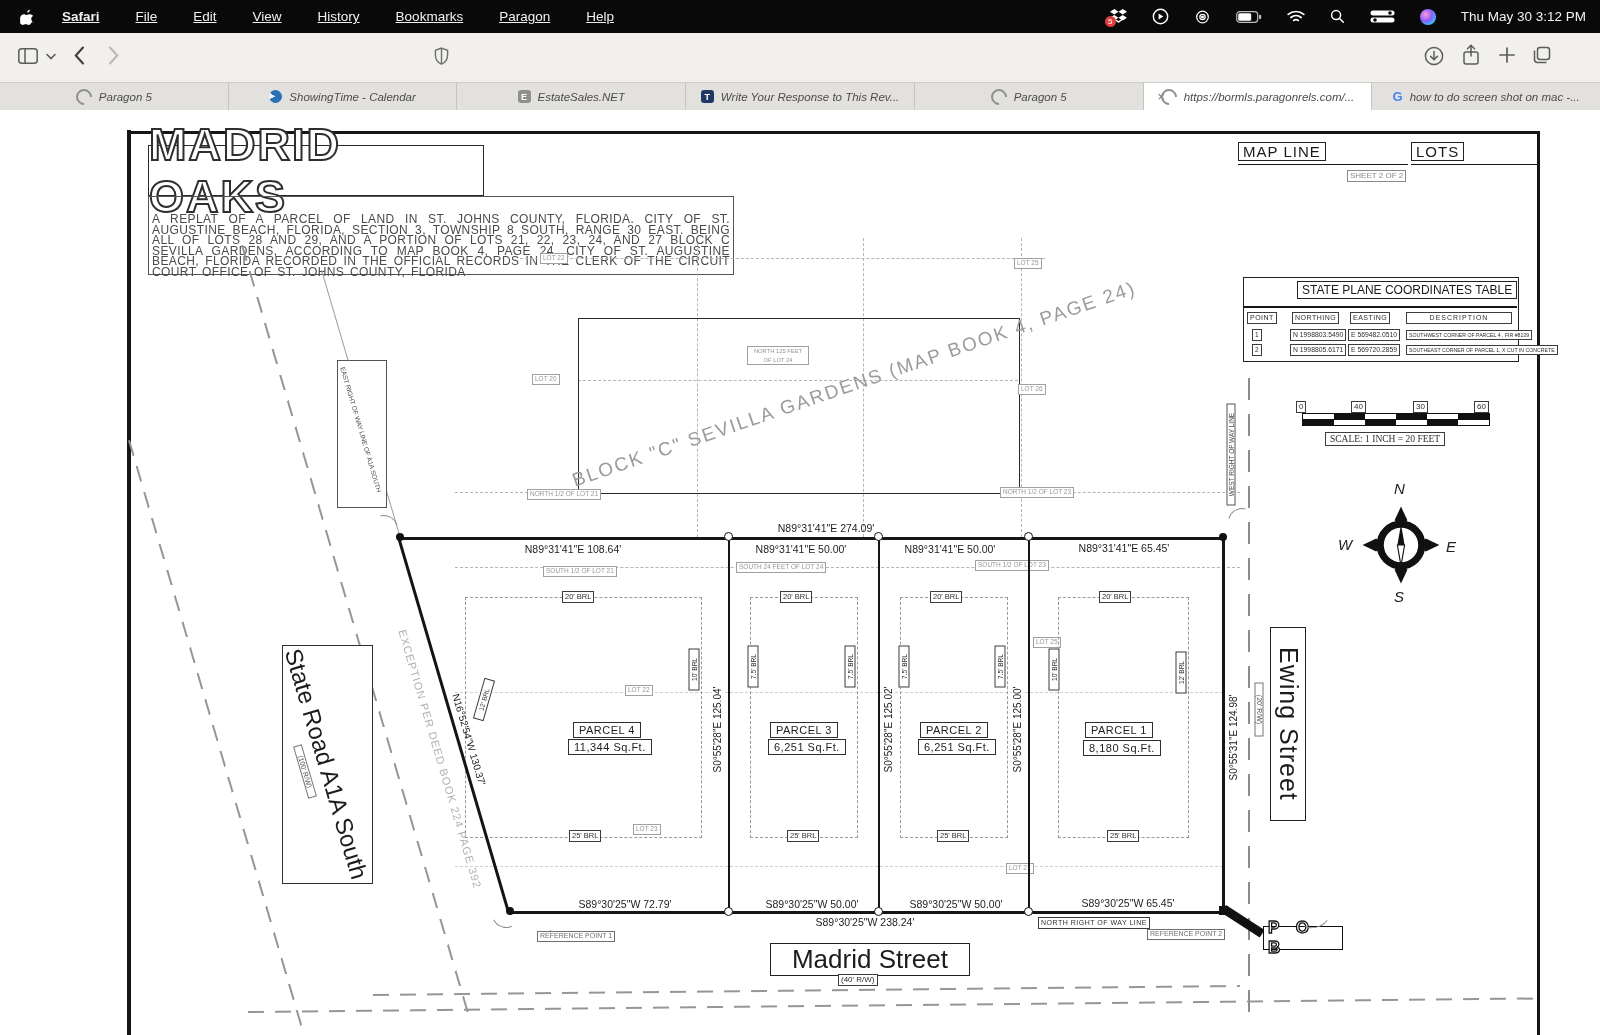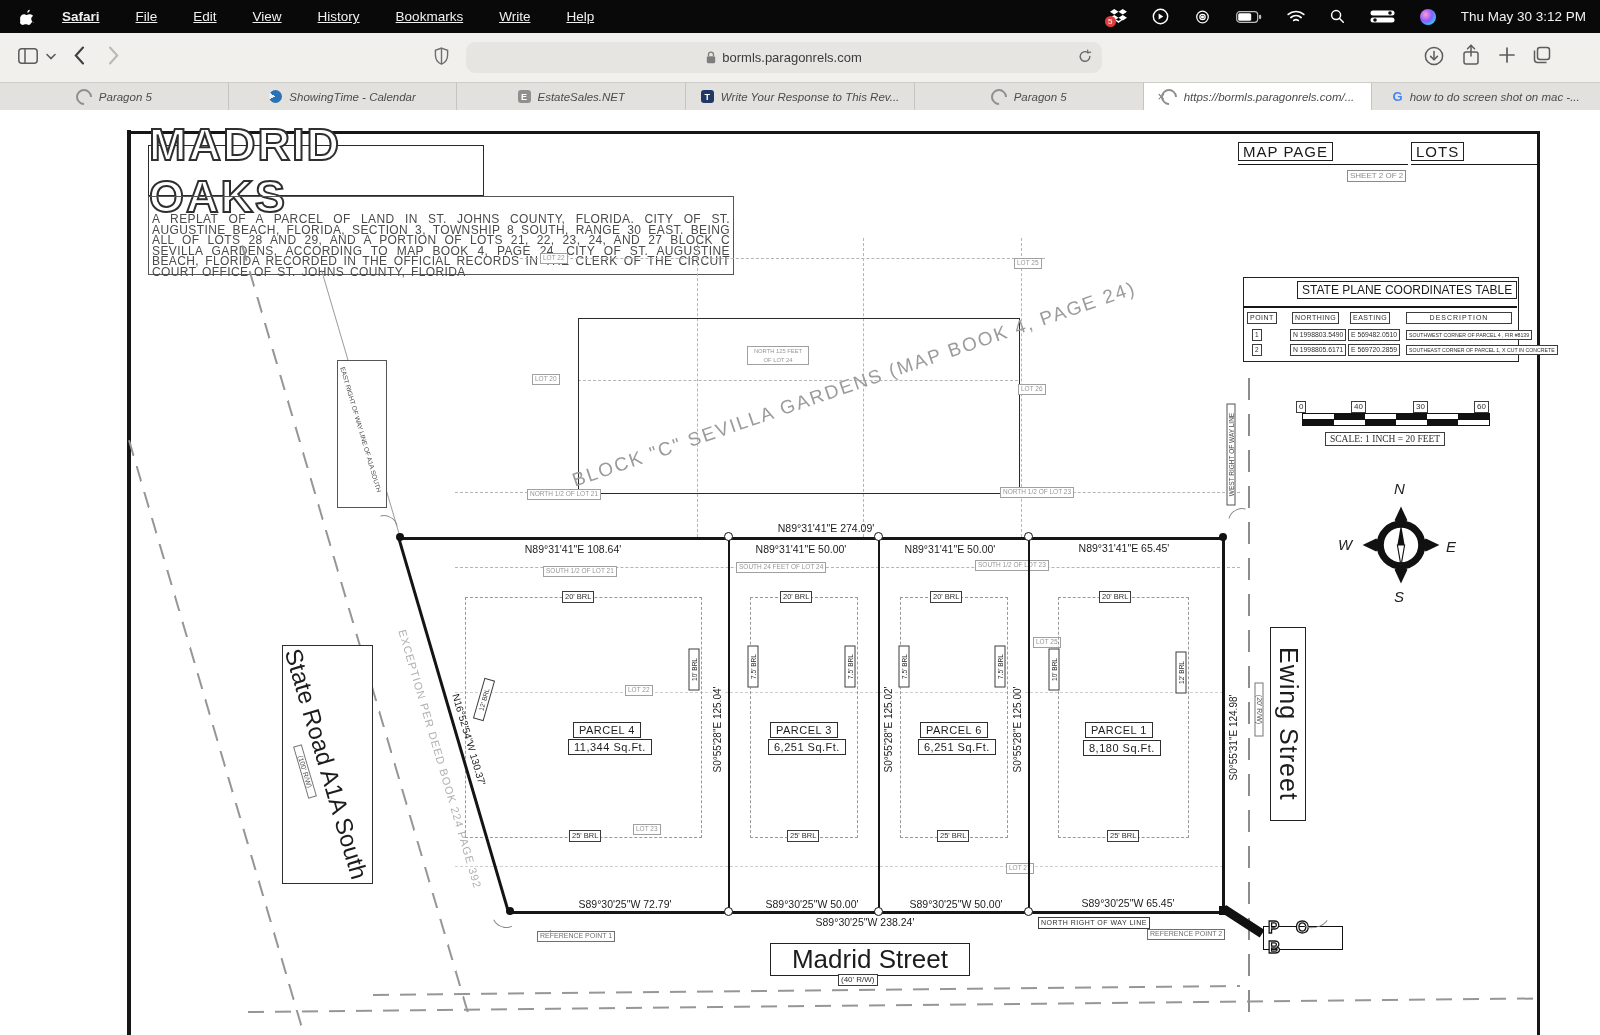--- a/index.html
+++ b/index.html
@@ -79,21 +79,21 @@
         <svg width="14" height="16" viewBox="0 0 170 195" fill="#fff">
             <path d="M150 150c-3 7-6 13-10 19-6 8-11 14-15 17-6 5-12 8-19 8-5 0-11-1-18-4-7-3-13-4-19-4-6 0-12 1-19 4-7 3-13 4-17 5-7 0-13-3-20-9-4-4-9-10-15-18C6 156 1 138 1 121c0-20 6-35 17-45 9-8 19-12 30-12 5 0 12 2 20 5 8 3 13 5 16 5 2 0 7-2 16-6 9-3 16-5 22-4 17 1 29 8 37 20-15 9-22 21-22 37 0 12 5 23 14 31 4 4 9 7 14 9-1 3-2 6-4 9zM119 10c0 8-3 15-8 22-7 8-15 13-23 12a23 23 0 0 1 0-3c0-7 3-15 9-21 3-3 6-6 11-8 4-2 8-3 11-3v1z"></path>
           </svg>
       </span>
       <span class="mb-app">Safari</span>
       <span>File</span>
       <span>Edit</span>
       <span>View</span>
       <span>History</span>
       <span>Bookmarks</span>
-      <span>Write</span>
+      <span>Paragon</span>
       <span>Help</span>
     </div>
     <div class="mb-right">
       <span class="mb-ico">
         <svg width="17" height="15" viewBox="0 0 24 21" fill="#fff">
             <path d="M6 0l6 3.8L6 7.6 0 3.8zM18 0l6 3.8-6 3.8-6-3.8zM6 8.4l6 3.8-6 3.8-6-3.8zM18 8.4l6 3.8-6 3.8-6-3.8zM12 17l6-3.6v1.8L12 19.5 6 15.2v-1.8z"></path>
           </svg>
         <span class="badge">5</span>
       </span>
       <span class="mb-ico">
@@ -163,35 +163,20 @@
       <svg width="11" height="19" viewBox="0 0 11 19" fill="none" stroke="#bbb9b6" stroke-width="2.1" stroke-linecap="round">
           <polyline points="2,1.5 9.2,9.5 2,17.5"></polyline>
         </svg>
     </span>
     <span class="tbtn" style="left:434px;top:14px;">
       <svg width="15" height="19" viewBox="0 0 16 20" fill="none" stroke="#6e6e6e" stroke-width="1.5">
           <path d="M8 1l6.5 2.3v5c0 4.6-2.7 8.2-6.5 9.9C4.2 16.5 1.5 12.9 1.5 8.3v-5z"></path>
           <line x1="8" y1="1" x2="8" y2="18"></line>
         </svg>
     </span>
-    <div class="urlpill">
-      <span style="display:flex;">
-        <svg width="10" height="13" viewBox="0 0 10 13">
-            <rect x="0.8" y="5.2" width="8.4" height="7" rx="1.4" fill="#7d7d7d"></rect>
-            <path d="M2.5 5V3.6a2.5 2.5 0 0 1 5 0V5" fill="none" stroke="#7d7d7d" stroke-width="1.3"></path>
-          </svg>
-      </span>
-      <span>bormls.paragonrels.com</span>
-      <span class="url-refresh">
-        <svg width="14" height="15" viewBox="0 0 16 16" fill="none" stroke="#6a6a6a" stroke-width="1.6" stroke-linecap="round">
-            <path d="M13.5 8a5.5 5.5 0 1 1-2.2-4.4"></path>
-            <polyline points="11,0.8 11.6,3.8 14.5,3.1" stroke-width="1.4"></polyline>
-          </svg>
-      </span>
-    </div>
     <span class="tbtn" style="left:1424px;top:13px;">
       <svg width="20" height="20" viewBox="0 0 20 20" fill="none" stroke="#5c5c5c" stroke-width="1.5" stroke-linecap="round">
           <circle cx="10" cy="10" r="8.6"></circle>
           <line x1="10" y1="5.5" x2="10" y2="13.5"></line>
           <polyline points="6.6,10.4 10,13.8 13.4,10.4"></polyline>
         </svg>
     </span>
     <span class="tbtn" style="left:1462px;top:11px;">
       <svg width="18" height="22" viewBox="0 0 18 22" fill="none" stroke="#5c5c5c" stroke-width="1.5" stroke-linecap="round">
           <rect x="2" y="8" width="14" height="12" rx="2"></rect>
@@ -247,21 +232,21 @@
 
   <div class="content">
 
     <div class="vline" style="left:127px;top:20px;width:4px;height:905px;"></div>
     <div class="hline" style="left:127px;top:21px;width:1413px;height:3px;"></div>
     <div class="vline" style="left:1537px;top:21px;width:3px;height:904px;"></div>
 
     <div class="title-big">MADRID OAKS</div>
     <div class="desc">A REPLAT OF A PARCEL OF LAND IN ST. JOHNS COUNTY, FLORIDA. CITY OF ST. AUGUSTINE BEACH, FLORIDA, SECTION 3, TOWNSHIP 8 SOUTH, RANGE 30 EAST. BEING ALL OF LOTS 28 AND 29, AND A PORTION OF LOTS 21, 22, 23, 24, AND 27 BLOCK C SEVILLA GARDENS, ACCORDING TO MAP BOOK 4, PAGE 24, CITY OF ST. AUGUSTINE BEACH, FLORIDA RECORDED IN THE OFFICIAL RECORDS IN THE CLERK OF THE CIRCUIT COURT OFFICE OF ST. JOHNS COUNTY, FLORIDA</div>
 
-    <div class="mbx" style="left:1238px;top:32px;">MAP PAGE</div>
+    <div class="mbx" style="left:1238px;top:32px;">MAP LINE</div>
     <div class="hline" style="left:1238px;top:54px;width:170px;height:1px;"></div>
     <div class="mbx" style="left:1411px;top:32px;">LOTS</div>
     <div class="hline" style="left:1411px;top:54px;width:126px;height:1px;"></div>
     <div class="lbl" style="left:1347px;top:60px;font-size:8px;color:#8a8a8a;border-color:#8a8a8a;">SHEET 2 OF 2</div>
 
     <div class="tblbox" style="left:1243px;top:167px;width:274px;height:83px;"></div>
     <div class="mbx" style="left:1297px;top:171px;font-size:12px;padding:1px 4px;letter-spacing:0;">STATE PLANE COORDINATES TABLE</div>
     <div class="hline" style="left:1243px;top:196px;width:274px;height:2px;"></div>
     <div class="lbl" style="left:1247px;top:202px;font-size:7px;letter-spacing:0.5px;">POINT</div>
     <div class="lbl" style="left:1292px;top:202px;font-size:7px;letter-spacing:0.5px;">NORTHING</div>
@@ -407,21 +392,21 @@
     <div class="vbrl" style="left:883px;top:551px;">7.5' BRL</div>
     <div class="vbrl" style="left:979px;top:551px;">7.5' BRL</div>
     <div class="vbrl" style="left:1033px;top:554px;">10' BRL</div>
     <div class="vbrl" style="left:1160px;top:557px;">12' BRL</div>
     <div class="vbrl" style="left:463px;top:584px;transform:rotate(-74deg);">12' BRL</div>
 
     <div class="plbl" style="left:573px;top:612px;">PARCEL 4</div>
     <div class="plbl" style="left:568px;top:629px;">11,344  Sq.Ft.</div>
     <div class="plbl" style="left:770px;top:612px;">PARCEL 3</div>
     <div class="plbl" style="left:768px;top:629px;">6,251  Sq.Ft.</div>
-    <div class="plbl" style="left:920px;top:612px;">PARCEL 6</div>
+    <div class="plbl" style="left:920px;top:612px;">PARCEL 2</div>
     <div class="plbl" style="left:918px;top:629px;">6,251  Sq.Ft.</div>
     <div class="plbl" style="left:1085px;top:612px;">PARCEL 1</div>
     <div class="plbl" style="left:1083px;top:630px;">8,180  Sq.Ft.</div>
 
     <div class="abs" style="left:282px;top:535px;width:89px;height:237px;border:1.5px solid #2e2e2e;background:#fff;"></div>
     <div class="abs rot" style="left:201px;top:640px;width:250px;text-align:center;transform:rotate(73.6deg);font-size:24px;white-space:nowrap;color:#1c1c1c;">State Road A1A South</div>
     <div class="abs rot" style="left:278px;top:657px;width:52px;text-align:center;transform:rotate(73.6deg);font-size:7px;border:1px solid #777;background:#fff;color:#555;white-space:nowrap;">(100' R/W)</div>
     <div class="abs" style="left:337px;top:250px;width:48px;height:146px;border:1px solid #555;background:#fff;"></div>
     <div class="abs rot" style="left:286px;top:316px;width:150px;text-align:center;transform:rotate(73.6deg);font-size:6.5px;color:#4a4a4a;white-space:nowrap;">EAST RIGHT OF WAY LINE OF A1A SOUTH</div>
     <div class="abs rot" style="left:316px;top:629px;width:240px;text-align:center;transform:rotate(73.6deg);font-size:11px;color:#b0b0b0;letter-spacing:1px;white-space:nowrap;">EXCEPTION PER DEED BOOK 224 PAGE 392</div>

